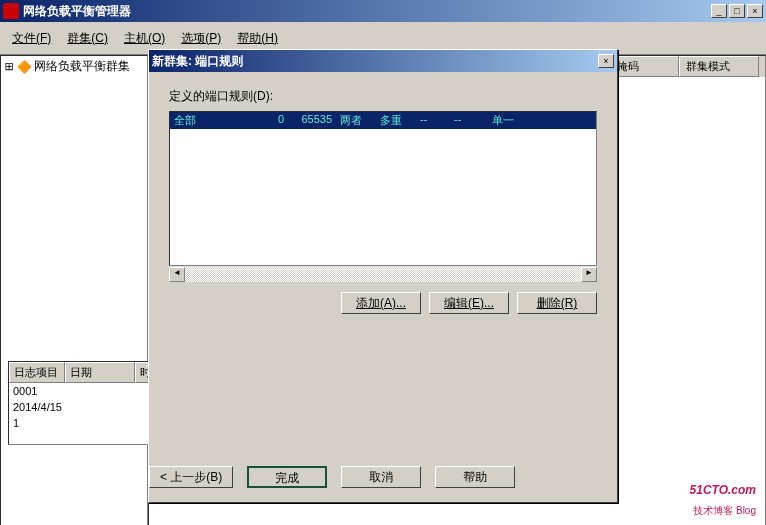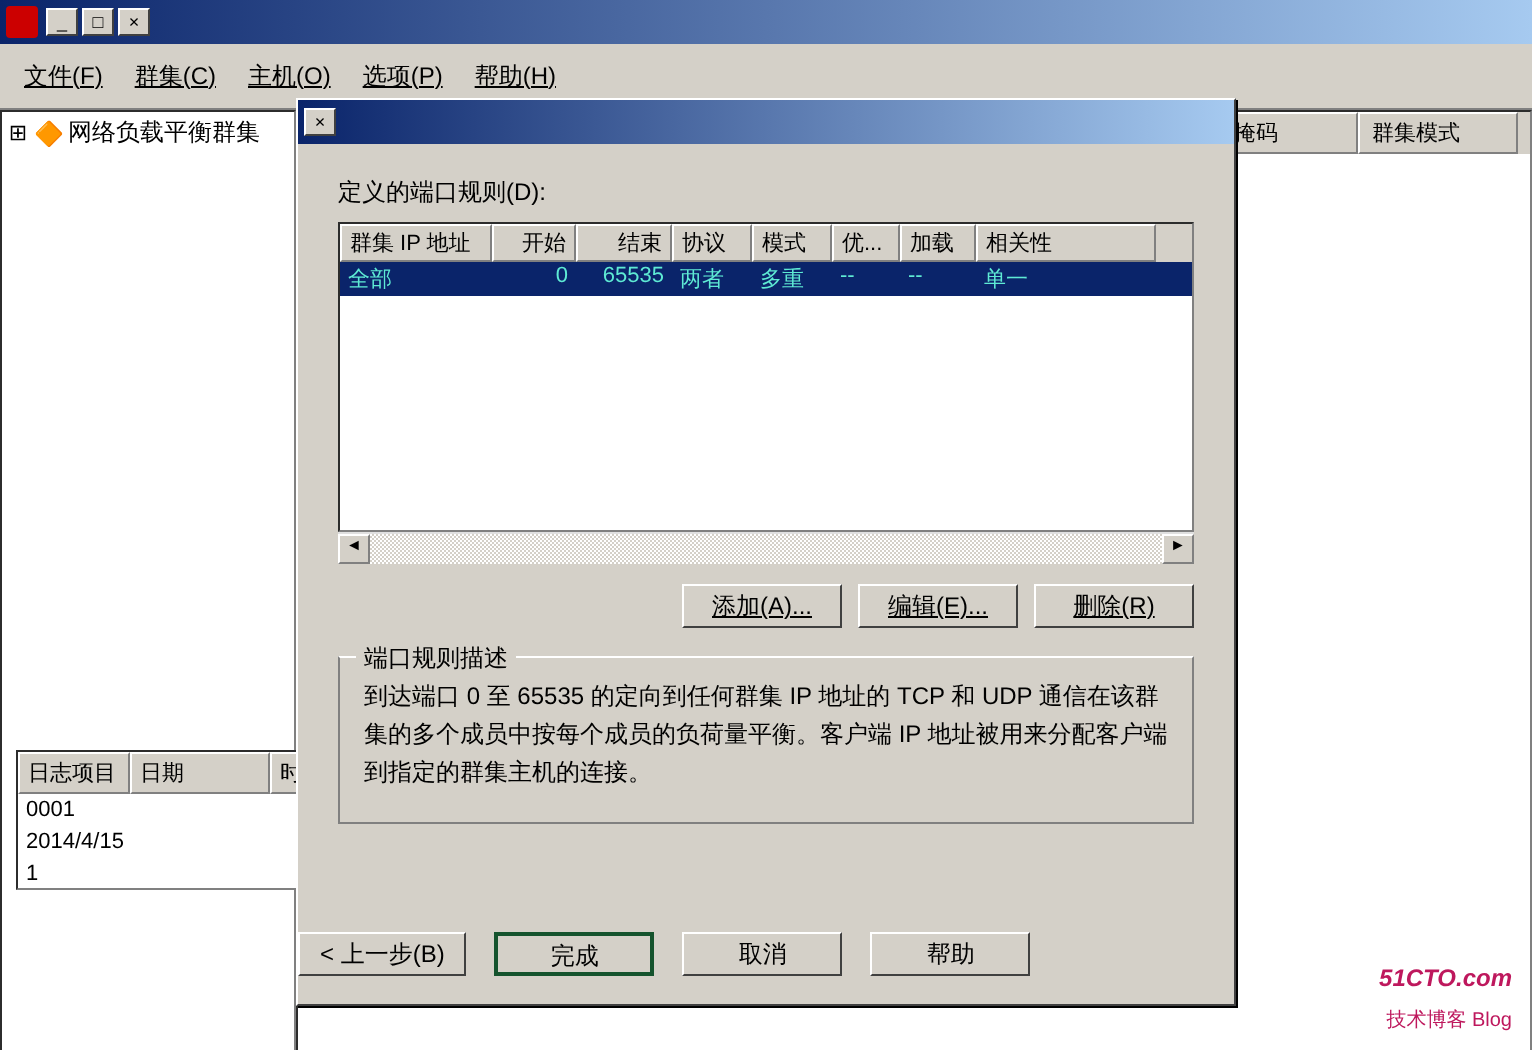--- a/index.html
+++ b/index.html
@@ -55,20 +55,21 @@
     .btn.default { border: 2px solid #14532d; }
     
     .watermark { position: absolute; right: 10px; bottom: 8px; color: #be185d; font-family: Arial; font-style: italic; font-weight: bold; font-size: 20px; text-align: right; line-height: 1; }
     .watermark small { font-size: 10px; font-weight: normal; font-style: normal; }
   </style>
 </head>
 <body>
 
 <div class="titlebar">
   <div class="icon"></div>
+  <div class="title">网络负载平衡管理器</div>
   <div class="winbtns">
     <div class="winbtn">_</div>
     <div class="winbtn">□</div>
     <div class="winbtn">×</div>
   </div>
 </div>
 
 <div class="menubar">
   <span>文件(F)</span>
   <span>群集(C)</span>
@@ -87,53 +88,44 @@
   </div>
   <div class="list-panel">
     <div class="list-header">
       <div class="col" style="width:450px"></div>
       <div class="col" style="width:80px">网掩码</div>
       <div class="col" style="width:80px">群集模式</div>
     </div>
   </div>
 </div>
 
-<div class="log-panel" style="bottom:80px;width:148px;height:70px">
+<div class="log-panel" style="bottom:80px;width:148px;height:84px">
   <div class="log-header">
     <div style="width:56px">日志项目</div>
     <div style="width:70px">日期</div>
     <div style="width:20px">时</div>
   </div>
   <div class="log-row">
     <div style="width:56px">0001</div>
     <div style="width:70px">2014/4/15</div>
     <div style="width:20px">1</div>
   </div>
 </div>
 
 <div class="dialog">
   <div class="titlebar">
+    <div class="title">新群集:  端口规则</div>
     <div class="winbtns">
       <div class="winbtn">×</div>
     </div>
   </div>
   <div class="dialog-body">
     <div class="dlg-label">定义的端口规则(D):</div>
 
     <div class="grid">
-      <div class="grid-header">
-        <div class="gh c0">群集 IP 地址</div>
-        <div class="gh c1">开始</div>
-        <div class="gh c2">结束</div>
-        <div class="gh c3">协议</div>
-        <div class="gh c4">模式</div>
-        <div class="gh c5">优...</div>
-        <div class="gh c6">加载</div>
-        <div class="gh c7">相关性</div>
-      </div>
       <div class="grid-row">
         <div class="gc c0">全部</div>
         <div class="gc c1">0</div>
         <div class="gc c2">65535</div>
         <div class="gc c3">两者</div>
         <div class="gc c4">多重</div>
         <div class="gc c5">--</div>
         <div class="gc c6">--</div>
         <div class="gc c7">单一</div>
       </div>
@@ -143,24 +135,20 @@
       <div class="sb-track"></div>
       <div class="sb-btn">►</div>
     </div>
 
     <div class="btn-row">
       <button class="btn">添加(A)...</button>
       <button class="btn">编辑(E)...</button>
       <button class="btn">删除(R)</button>
     </div>
 
-    <div class="groupbox">
-      <div class="legend">端口规则描述</div>
-      <div class="desc">到达端口 0 至 65535 的定向到任何群集 IP 地址的 TCP 和 UDP 通信在该群集的多个成员中按每个成员的负荷量平衡。客户端 IP 地址被用来分配客户端到指定的群集主机的连接。</div>
-    </div>
   </div>
 
   <div class="dialog-footer">
     <button class="btn">&lt; 上一步(B)</button>
     <button class="btn default">完成</button>
     <button class="btn">取消</button>
     <button class="btn">帮助</button>
   </div>
 </div>
 

